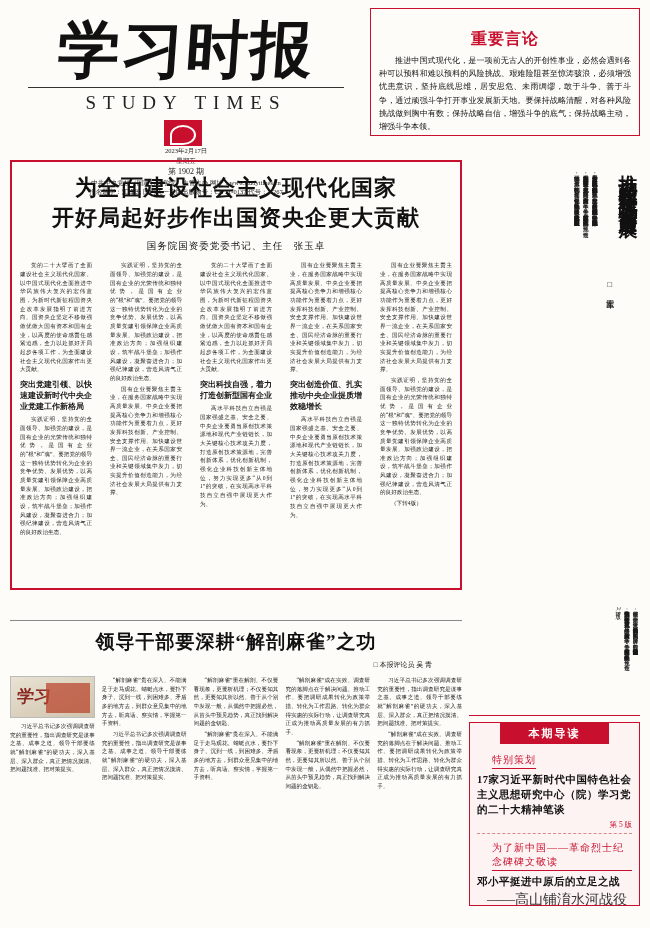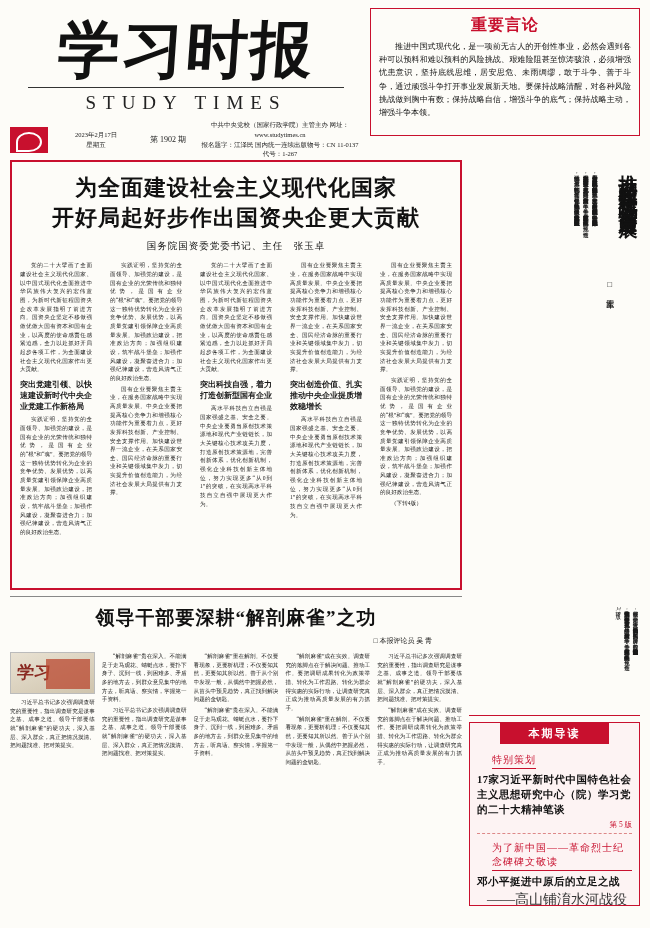--- a/index.html
+++ b/index.html
@@ -51,20 +51,21 @@
     border-top: 1px solid #333;
     margin: 4px 18px 0 18px;
   }
   .masthead-meta {
     display: flex;
     align-items: center;
     margin-top: 6px;
     font-size: 6.5px;
     color: #222;
     line-height: 1.5;
+    flex-direction: column;
   }
   .flag-logo {
     width: 38px; height: 26px;
     background: #c8102e;
     position: relative;
     margin-right: 6px;
     flex: 0 0 auto;
   }
   .flag-logo:after {
     content: "";
@@ -74,21 +75,21 @@
     border: 2px solid #ffffff;
     border-radius: 50% 50% 50% 0;
   }
   .meta-col1 { width: 84px; text-align: center; }
   .meta-issue { width: 60px; text-align: center; font-size: 8px; }
   .meta-col3 { flex: 1; text-align: center; }
 
   .masthead-right {
     flex: 1;
     border: 1px solid #c8102e;
-    padding: 6px 8px;
+    padding: 20px 8px;
     height: 128px;
   }
   .mh-right-title {
     text-align: center;
     font-size: 16px;
     font-weight: bold;
     color: #c8102e;
     margin-bottom: 4px;
     letter-spacing: 1px;
   }
@@ -191,20 +192,21 @@
     display: flex;
     margin-top: 6px;
     gap: 7px;
     height: 310px;
   }
   .bottom-left {
     width: 452px;
     border-top: 1px solid #888;
     padding-top: 6px;
     overflow: hidden;
+    margin-top: 24px;
   }
   .b-headline {
     text-align: center;
     font-size: 19px;
     font-weight: bold;
     letter-spacing: 1px;
     color: #111;
     margin: 2px 0 5px;
   }
   .b-byline {

